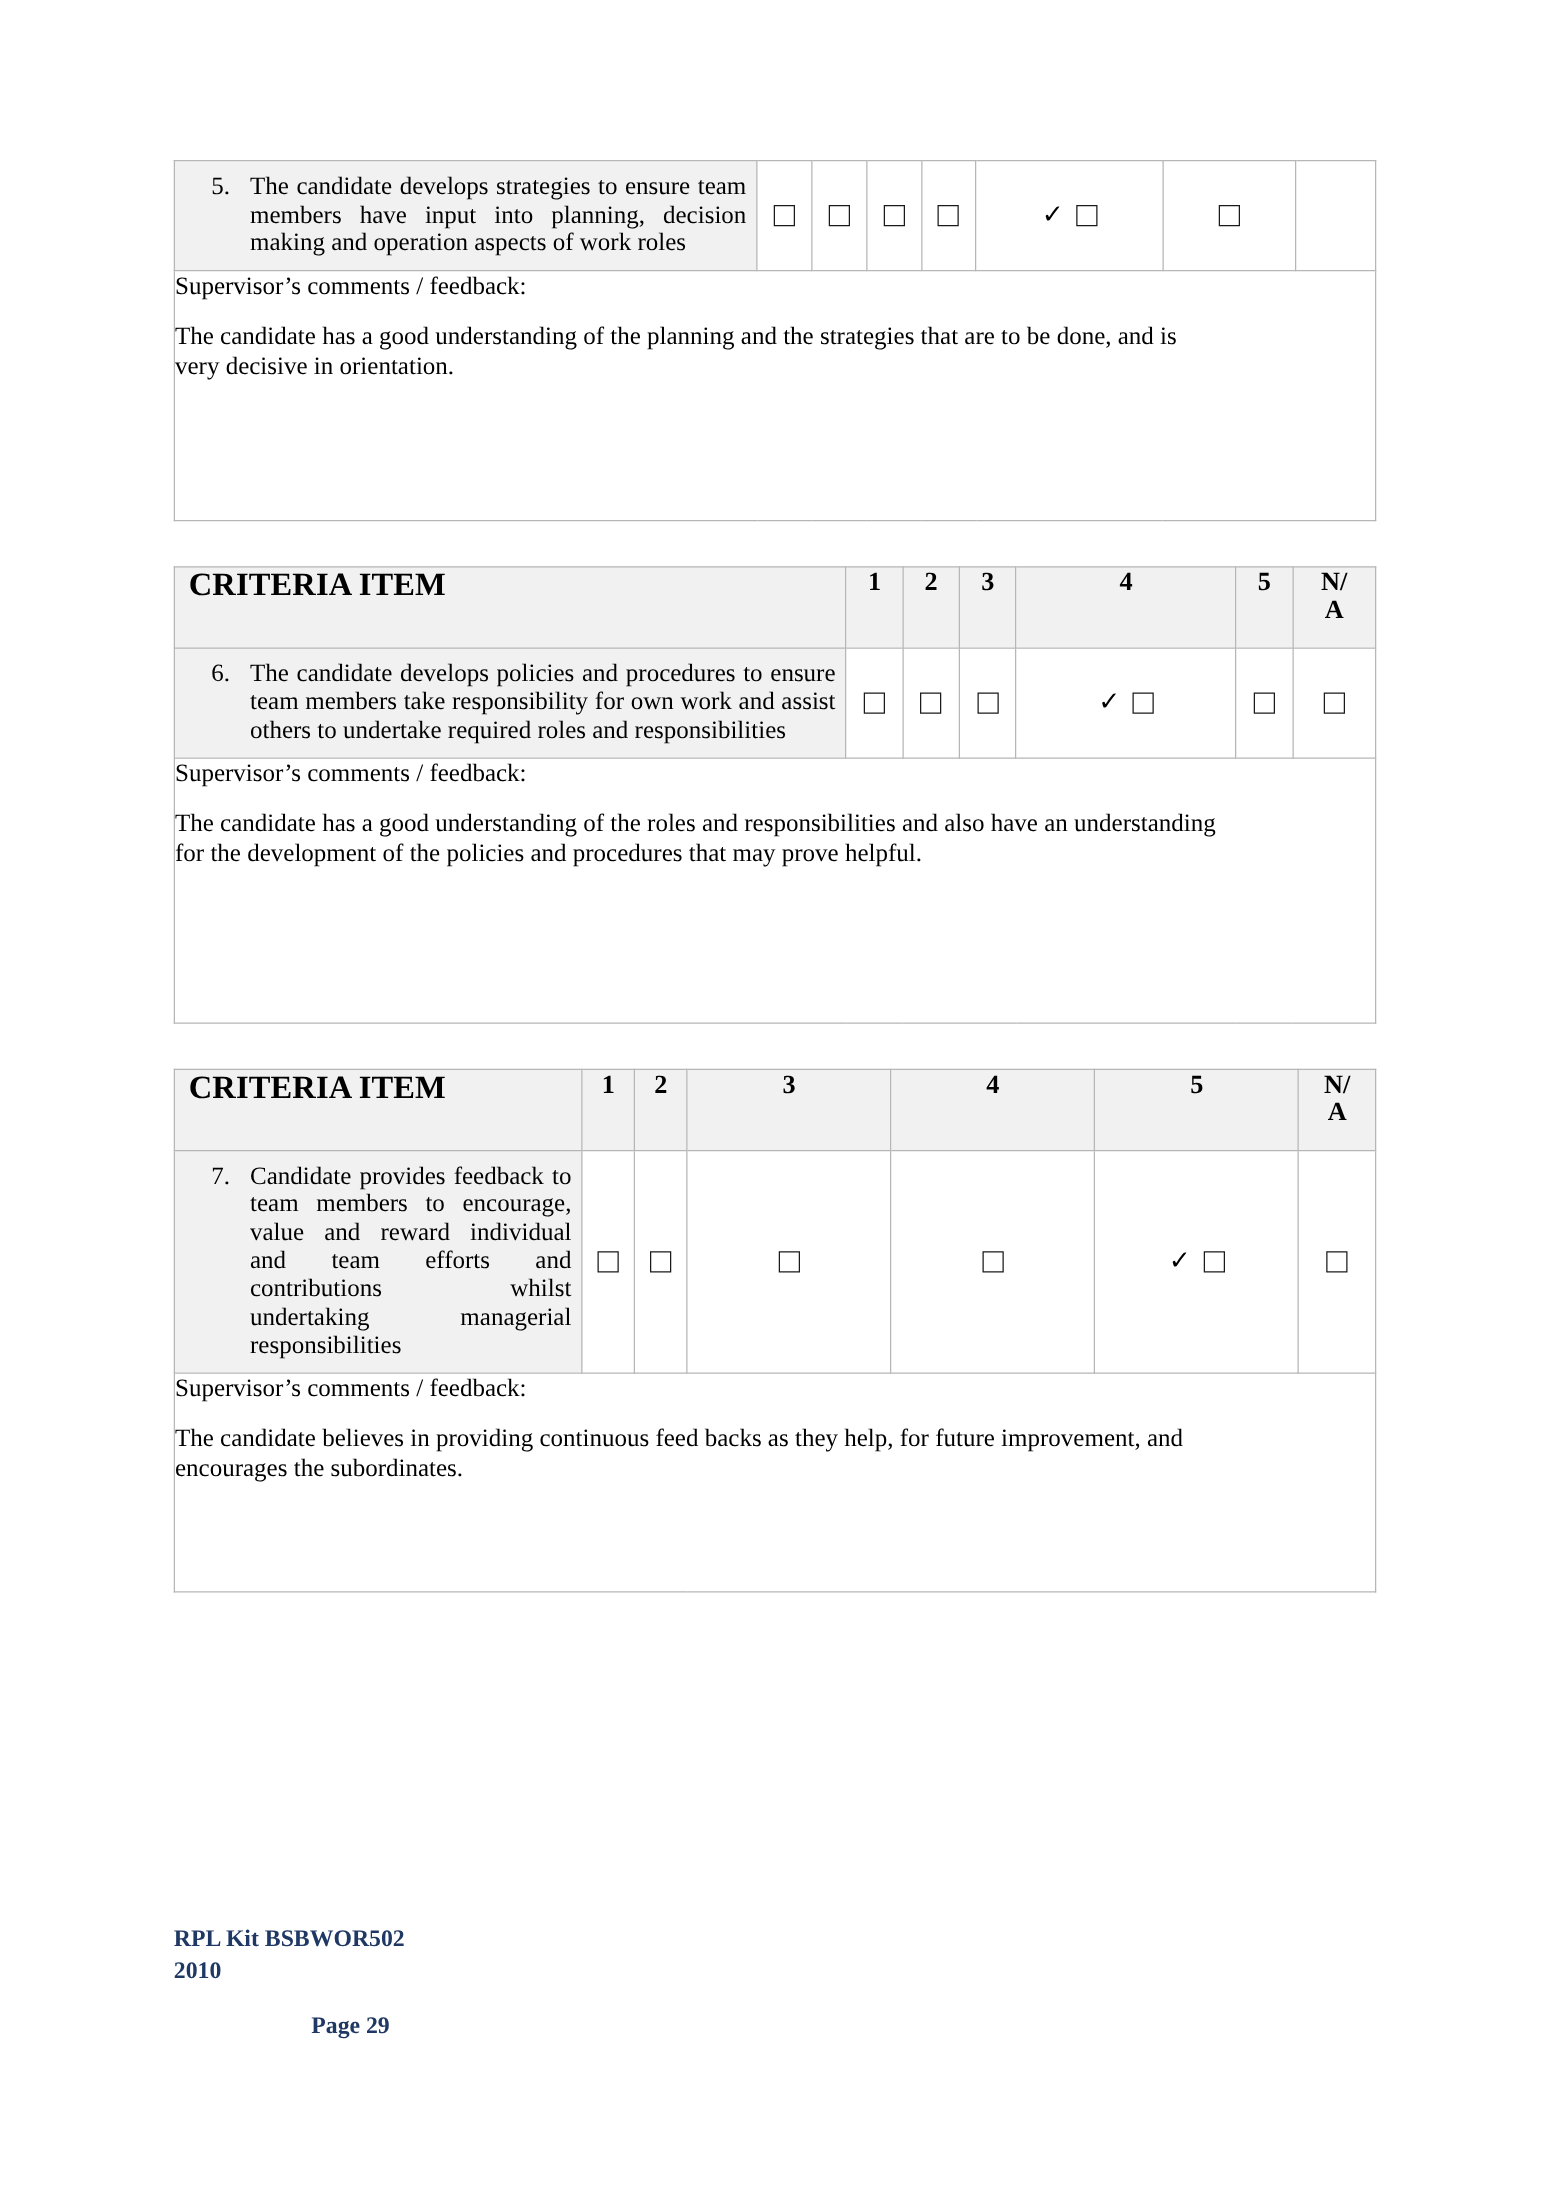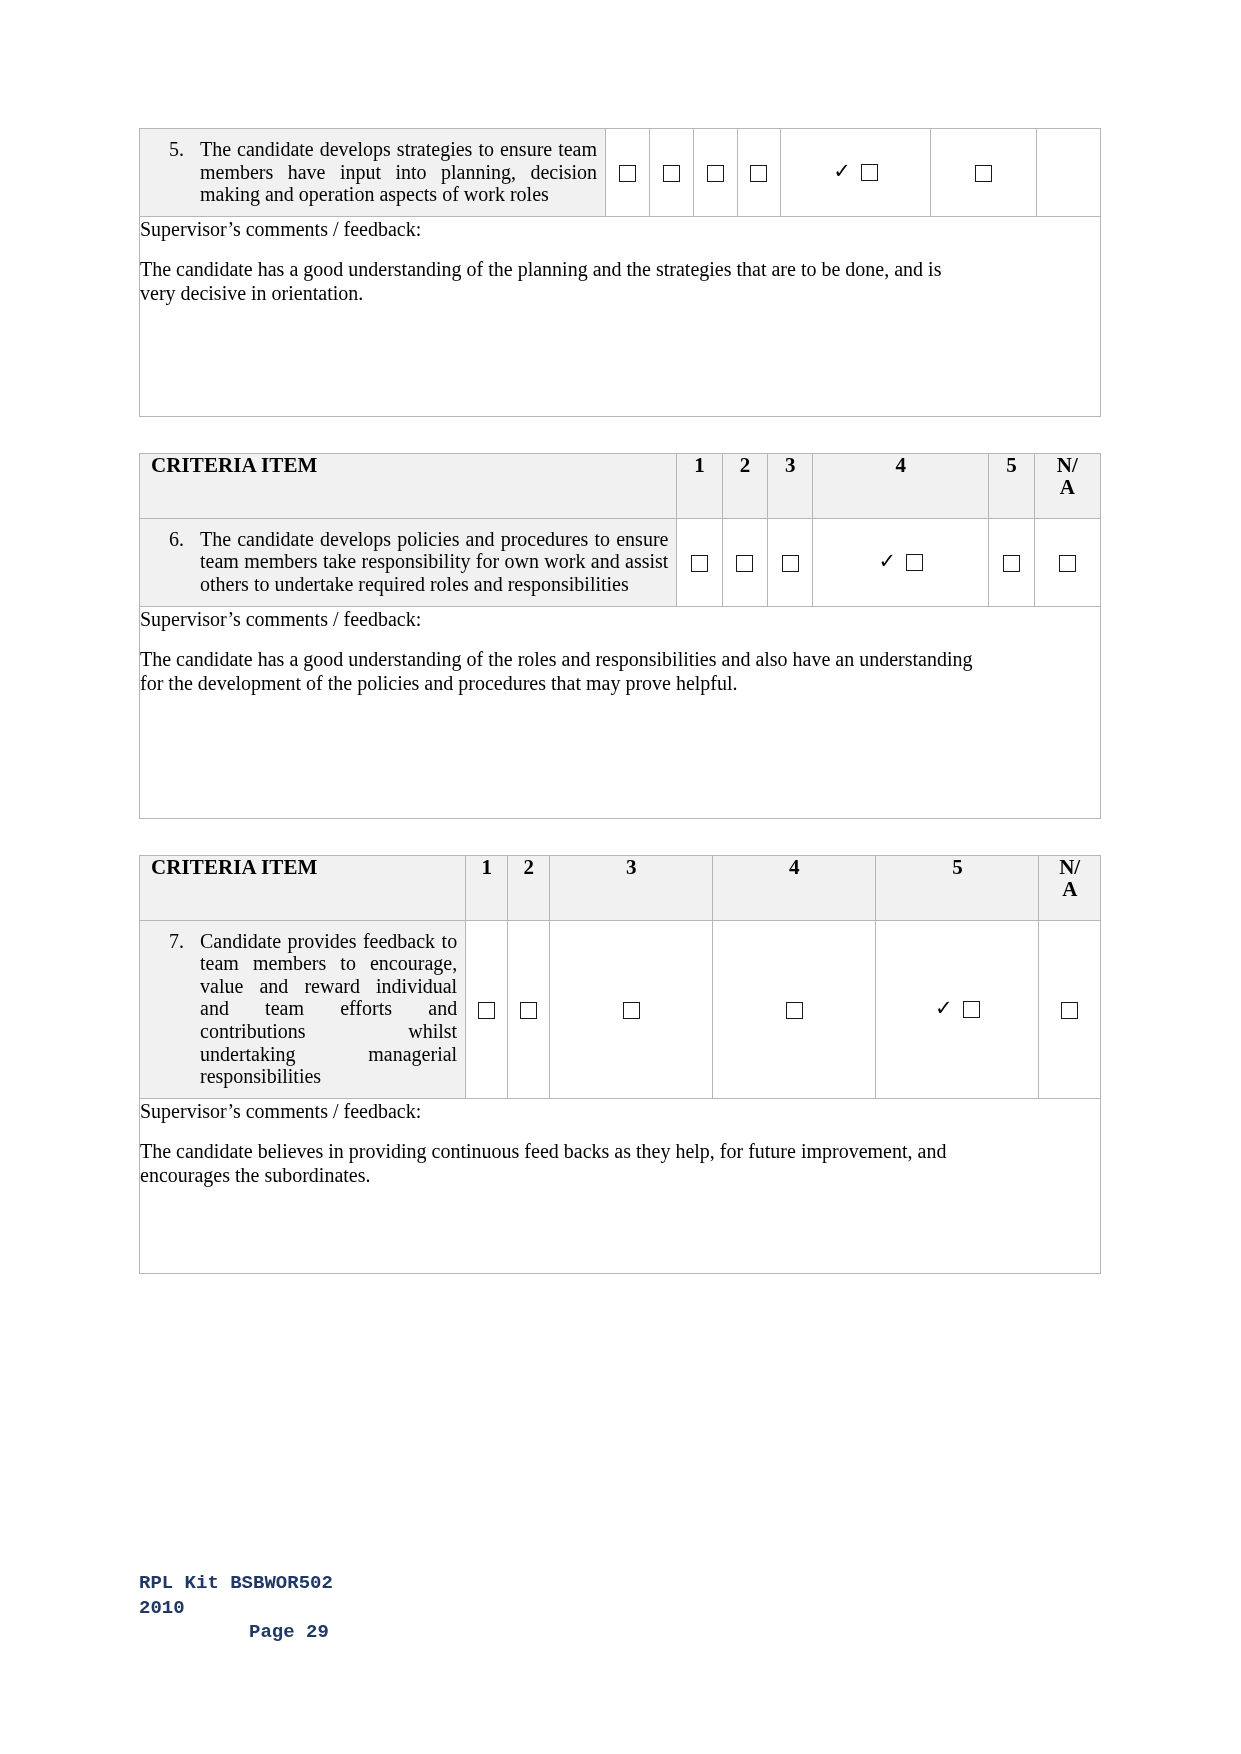--- a/index.html
+++ b/index.html
@@ -41,21 +41,21 @@
     text-align: center;
     vertical-align: middle;
     font-weight: bold;
     font-size: 21px;
     height: 65px;
     line-height: 1.05;
   }
   .hdr td.hdr-title {
     text-align: left;
     padding-left: 11px;
-    font-size: 21px;
+    font-size: 26px;
     letter-spacing: 0.1px;
   }
 
   
   .crow td.crit-cell {
     background: #f1f1f1;
     padding: 9px 8px 10px 8px;
   }
   .crit-inner {
     display: flex;
@@ -121,34 +121,34 @@
     max-width: 820px;
   }
 
   .gap { height: 36px; }
 
   
   .footer {
     position: absolute;
     left: 139px;
     right: 140px;
-    bottom: 109px;
-    font-family: Liberation Mono, monospace;
+    bottom: 120px;
+    font-family: Liberation Serif, serif;
     color: #1f3864;
     font-weight: bold;
     font-size: 19px;
     line-height: 1.3;
   }
   .footer-row {
     display: flex;
     align-items: flex-start;
   }
   .f-left  { width: 466px; flex: 0 0 466px; }
   .f-right { flex: 1 1 auto; }
-  .f-page  { margin-left: 110px; }
+  .f-page  { margin-left: 110px; margin-top: 20px; }
 </style>
 </head>
 <body>
 
 <div class="page">
 
   <table class="crit">
     <colgroup>
       <col style="width:436px">
       <col style="width:41px">

